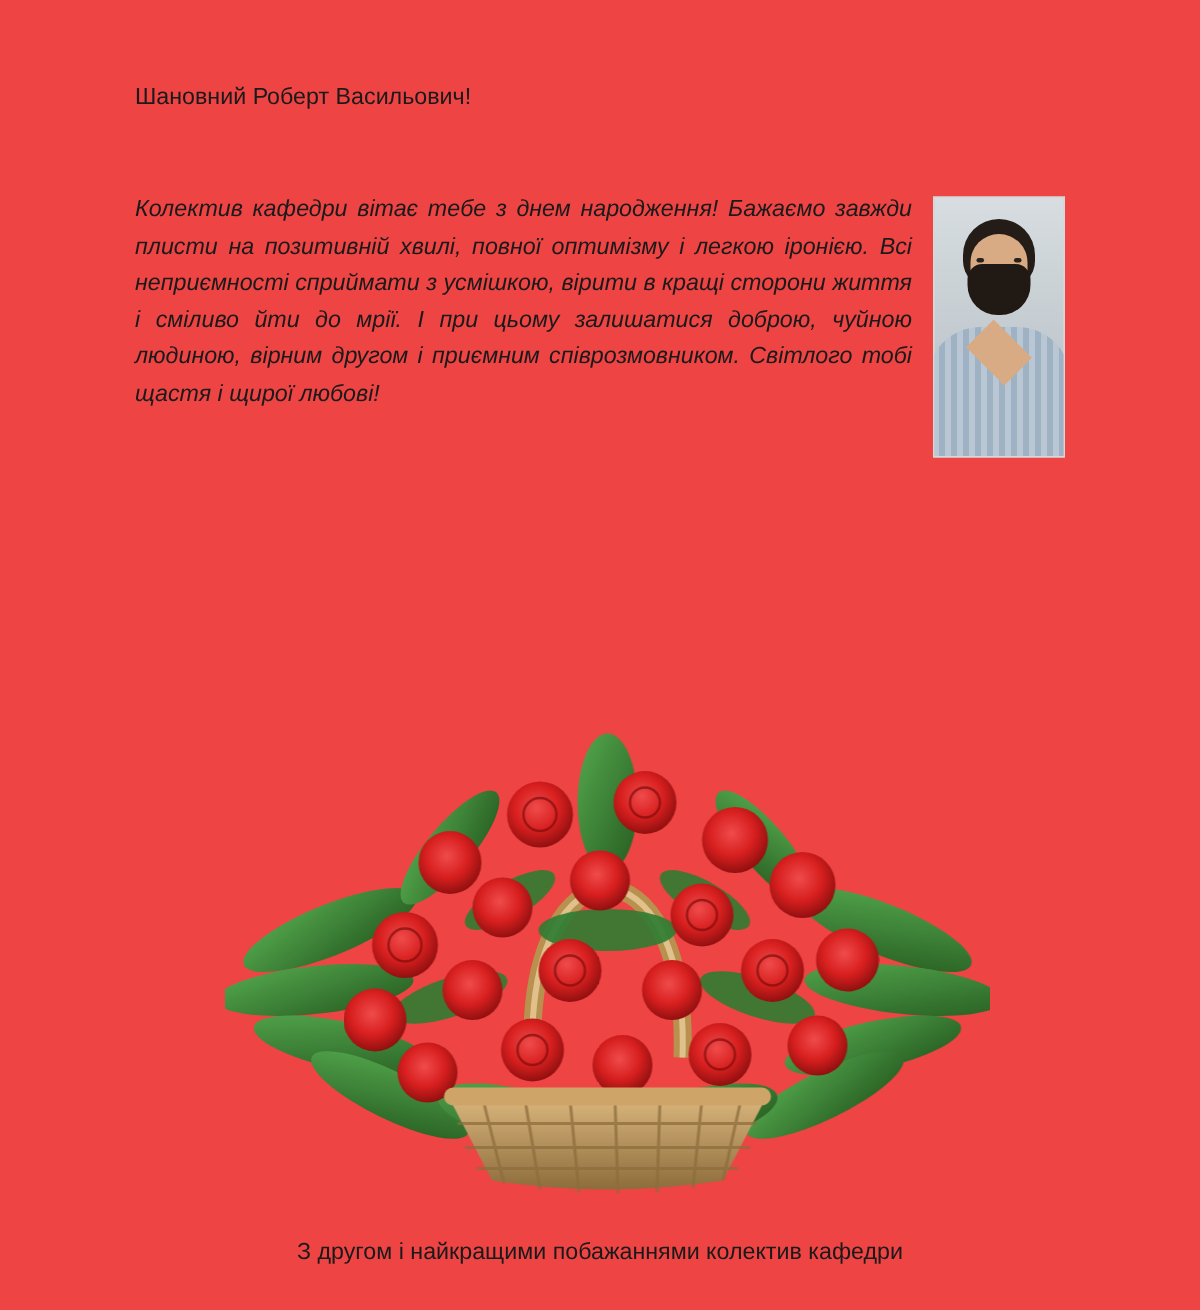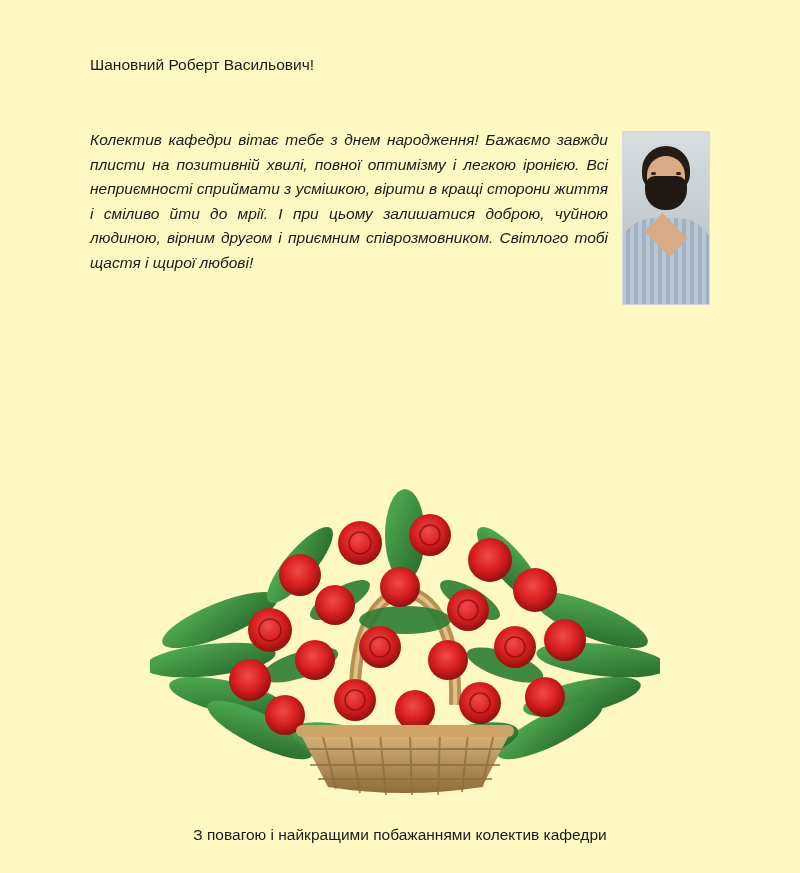--- a/index.html
+++ b/index.html
@@ -12,21 +12,21 @@
     height: 873px;
     position: relative;
     font-family: "Liberation Sans", sans-serif;
     color: #000000;
     overflow: hidden;
   }
 
   .page {
     position: absolute;
     inset: 0;
-    background: #fef9c3;
+    background: #ef4444;
     padding-left: 12px;
   }
 
   
   .salutation {
     position: absolute;
     left: 90px;
     top: 55px;
     width: 620px;
     font-size: 15.5px;
@@ -259,15 +259,15 @@
         <line x1="318" y1="318" x2="312" y2="377"></line>
         <line x1="344" y1="318" x2="332" y2="372"></line>
         <line x1="155" y1="334" x2="355" y2="334"></line>
         <line x1="160" y1="350" x2="350" y2="350"></line>
         <line x1="168" y1="364" x2="342" y2="364"></line>
       </g>
       <rect x="146" y="310" width="218" height="12" rx="6" fill="#cfa469"></rect>
     </svg>
   </div>
 
-  <div class="footer">З повагою і найкращими побажаннями колектив кафедри</div>
+  <div class="footer">З другом і найкращими побажаннями колектив кафедри</div>
 
 </div>
 
 </body></html>

